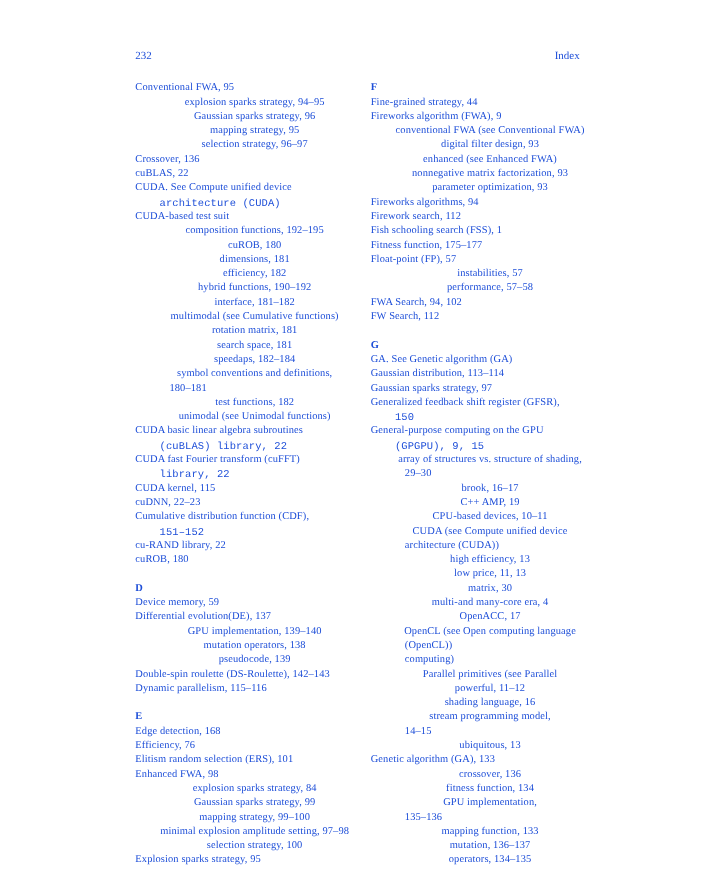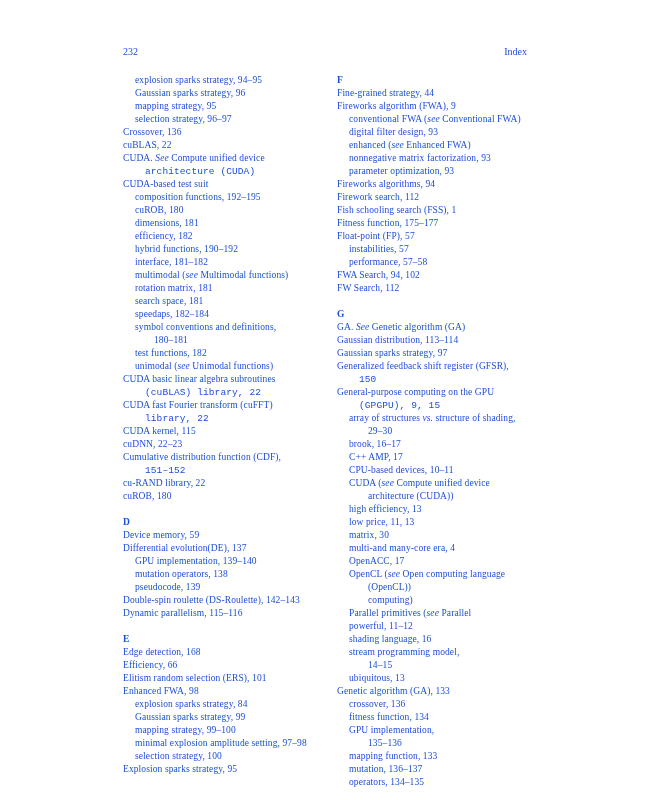--- a/index.html
+++ b/index.html
@@ -34,56 +34,57 @@
   }
   .col-left  { left: 123px; }
   .col-right { left: 337px; }
   .entry {
     font-size: 9.5px;
     line-height: 13px;
     white-space: nowrap;
     letter-spacing: 0.1px;
   }
   .ind0 { padding-left: 0; }
-  .ind1 { padding-left: 12px; }
+  .ind1 { padding-left: 12px; text-align: center; }
   .ind2 { padding-left: 22px; font-family: Liberation Mono, monospace; }
   .ind3 { padding-left: 31px; }
   .section-letter {
     font-weight: bold;
     font-size: 9.5px;
     line-height: 13px;
   }
   .gap { height: 13px; }
-  .it { font-style: italic; }
+  .it { }
 </style>
 </head>
 <body>
 
 <div class="page">
   <div class="running-head">
     <span>232</span>
     <span>Index</span>
   </div>
   <div class="col col-left">
+      <div class="entry ind0"><span>Conventional FWA, 95</span></div>
       <div class="entry ind1"><span>explosion sparks strategy, 94–95</span></div>
       <div class="entry ind1"><span>Gaussian sparks strategy, 96</span></div>
       <div class="entry ind1"><span>mapping strategy, 95</span></div>
       <div class="entry ind1"><span>selection strategy, 96–97</span></div>
       <div class="entry ind0"><span>Crossover, 136</span></div>
       <div class="entry ind0"><span>cuBLAS, 22</span></div>
       <div class="entry ind0"><span>CUDA. </span><span class="it">See</span><span> Compute unified device</span></div>
       <div class="entry ind2"><span>architecture (CUDA)</span></div>
       <div class="entry ind0"><span>CUDA-based test suit</span></div>
       <div class="entry ind1"><span>composition functions, 192–195</span></div>
       <div class="entry ind1"><span>cuROB, 180</span></div>
       <div class="entry ind1"><span>dimensions, 181</span></div>
       <div class="entry ind1"><span>efficiency, 182</span></div>
       <div class="entry ind1"><span>hybrid functions, 190–192</span></div>
       <div class="entry ind1"><span>interface, 181–182</span></div>
-      <div class="entry ind1"><span>multimodal (</span><span class="it">see</span><span> Multimodal functions)</span></div>
+      <div class="entry ind1"><span>multimodal (</span><span class="it">see</span><span> Cumulative functions)</span></div>
       <div class="entry ind1"><span>rotation matrix, 181</span></div>
       <div class="entry ind1"><span>search space, 181</span></div>
       <div class="entry ind1"><span>speedaps, 182–184</span></div>
       <div class="entry ind1"><span>symbol conventions and definitions,</span></div>
       <div class="entry ind3"><span>180–181</span></div>
       <div class="entry ind1"><span>test functions, 182</span></div>
       <div class="entry ind1"><span>unimodal (</span><span class="it">see</span><span> Unimodal functions)</span></div>
       <div class="entry ind0"><span>CUDA basic linear algebra subroutines</span></div>
       <div class="entry ind2"><span>(cuBLAS) library, 22</span></div>
       <div class="entry ind0"><span>CUDA fast Fourier transform (cuFFT)</span></div>
@@ -99,21 +100,21 @@
       <div class="entry ind0"><span>Device memory, 59</span></div>
       <div class="entry ind0"><span>Differential evolution(DE), 137</span></div>
       <div class="entry ind1"><span>GPU implementation, 139–140</span></div>
       <div class="entry ind1"><span>mutation operators, 138</span></div>
       <div class="entry ind1"><span>pseudocode, 139</span></div>
       <div class="entry ind0"><span>Double-spin roulette (DS-Roulette), 142–143</span></div>
       <div class="entry ind0"><span>Dynamic parallelism, 115–116</span></div>
       <div class="gap"></div>
       <div class="section-letter">E</div>
       <div class="entry ind0"><span>Edge detection, 168</span></div>
-      <div class="entry ind0"><span>Efficiency, 66</span></div>
+      <div class="entry ind0"><span>Efficiency, 76</span></div>
       <div class="entry ind0"><span>Elitism random selection (ERS), 101</span></div>
       <div class="entry ind0"><span>Enhanced FWA, 98</span></div>
       <div class="entry ind1"><span>explosion sparks strategy, 84</span></div>
       <div class="entry ind1"><span>Gaussian sparks strategy, 99</span></div>
       <div class="entry ind1"><span>mapping strategy, 99–100</span></div>
       <div class="entry ind1"><span>minimal explosion amplitude setting, 97–98</span></div>
       <div class="entry ind1"><span>selection strategy, 100</span></div>
       <div class="entry ind0"><span>Explosion sparks strategy, 95</span></div>
     </div>
   <div class="col col-right">
@@ -139,21 +140,21 @@
       <div class="entry ind0"><span>GA. </span><span class="it">See</span><span> Genetic algorithm (GA)</span></div>
       <div class="entry ind0"><span>Gaussian distribution, 113–114</span></div>
       <div class="entry ind0"><span>Gaussian sparks strategy, 97</span></div>
       <div class="entry ind0"><span>Generalized feedback shift register (GFSR),</span></div>
       <div class="entry ind2"><span>150</span></div>
       <div class="entry ind0"><span>General-purpose computing on the GPU</span></div>
       <div class="entry ind2"><span>(GPGPU), 9, 15</span></div>
       <div class="entry ind1"><span>array of structures </span><span class="it">vs.</span><span> structure of shading,</span></div>
       <div class="entry ind3"><span>29–30</span></div>
       <div class="entry ind1"><span>brook, 16–17</span></div>
-      <div class="entry ind1"><span>C++ AMP, 17</span></div>
+      <div class="entry ind1"><span>C++ AMP, 19</span></div>
       <div class="entry ind1"><span>CPU-based devices, 10–11</span></div>
       <div class="entry ind1"><span>CUDA (</span><span class="it">see</span><span> Compute unified device</span></div>
       <div class="entry ind3"><span>architecture (CUDA))</span></div>
       <div class="entry ind1"><span>high efficiency, 13</span></div>
       <div class="entry ind1"><span>low price, 11, 13</span></div>
       <div class="entry ind1"><span>matrix, 30</span></div>
       <div class="entry ind1"><span>multi-and many-core era, 4</span></div>
       <div class="entry ind1"><span>OpenACC, 17</span></div>
       <div class="entry ind1"><span>OpenCL (</span><span class="it">see</span><span> Open computing language</span></div>
       <div class="entry ind3"><span>(OpenCL))</span></div>

